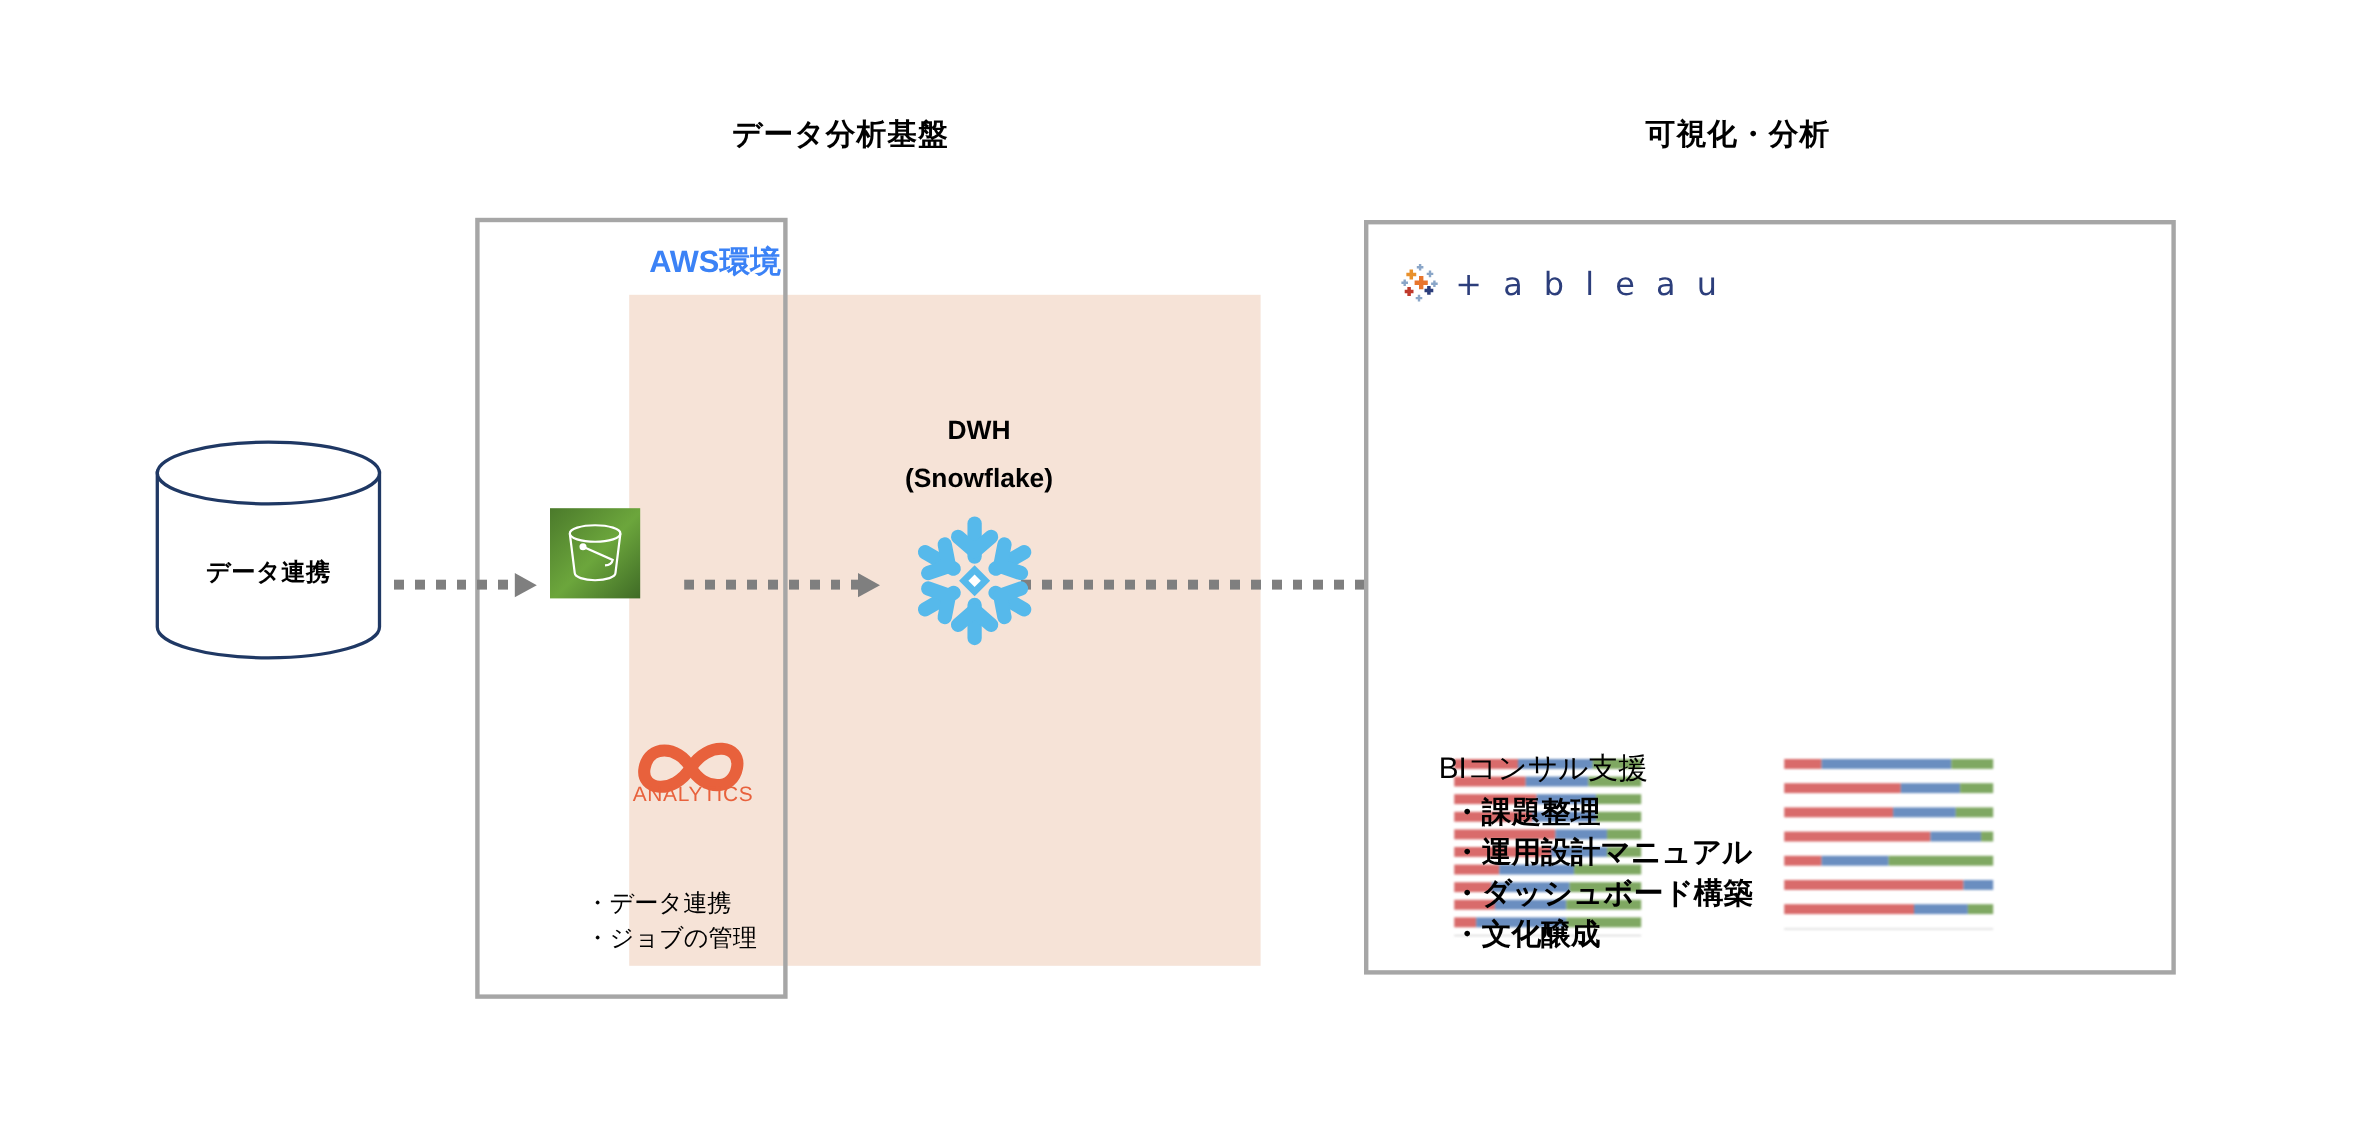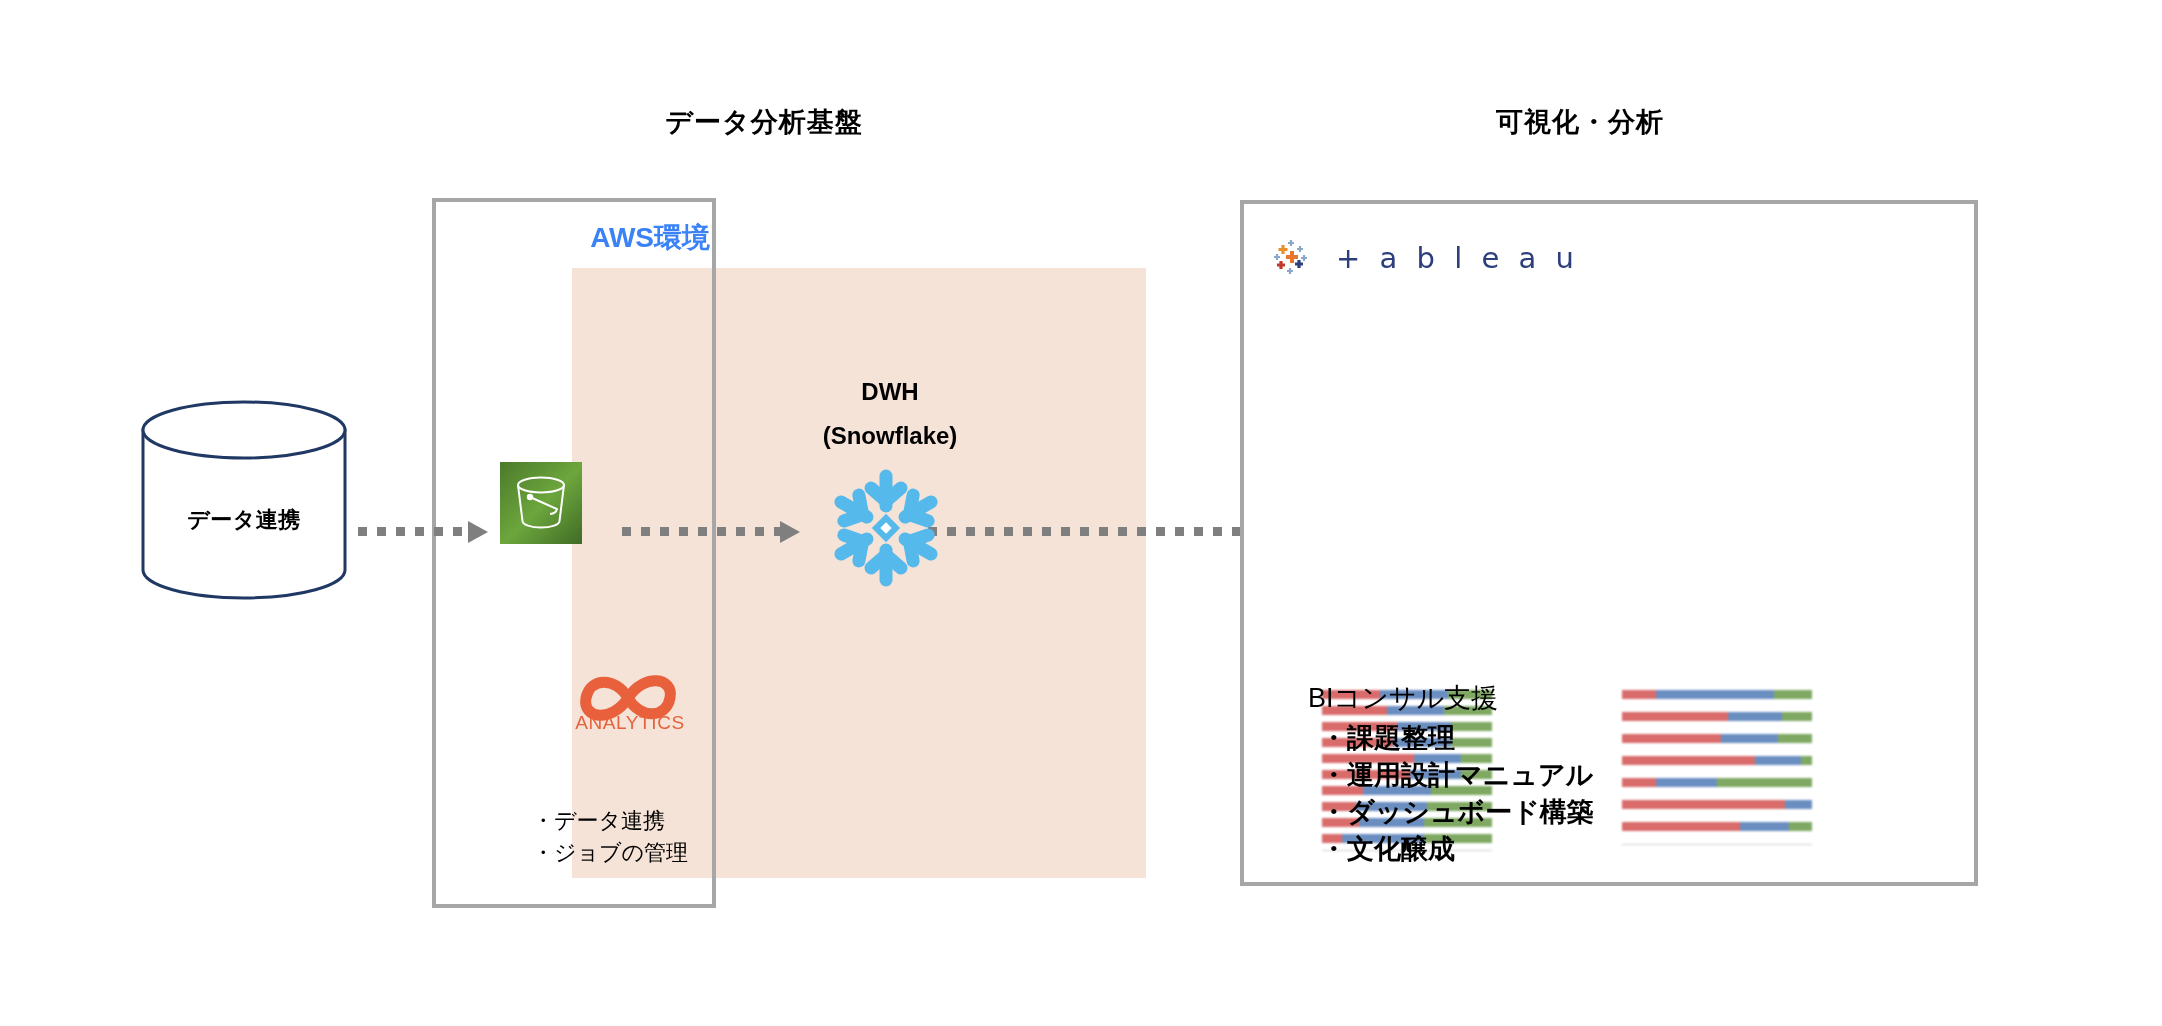--- a/index.html
+++ b/index.html
@@ -215,21 +215,21 @@
     background: #ffffff;
     overflow: hidden;
   }
   #tableau-logo {
     position: absolute;
     left: 1270px;
     top: 236px;
     height: 44px;
     display: flex;
     align-items: center;
-    gap: 22px;
+    gap: 9px;
   }
   #tableau-wordmark {
     font-size: 29px;
     letter-spacing: 5px;
     color: #2C3E7B;
     font-family: "DejaVu Sans", sans-serif;
   }
   .stack-row {
     position: absolute;
     height: 9px;

